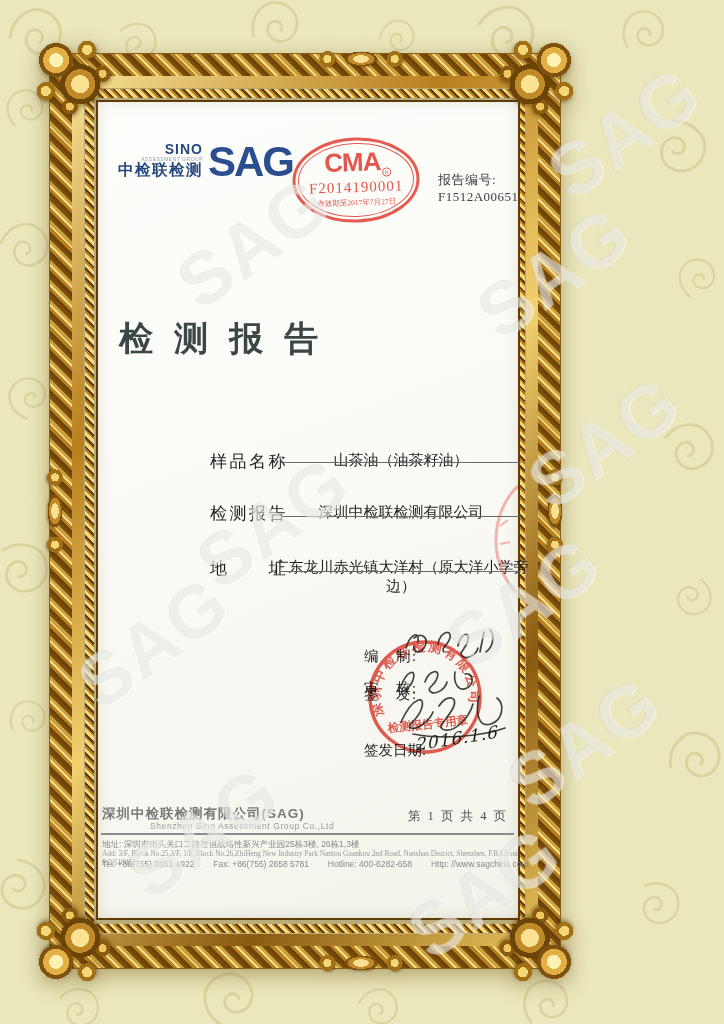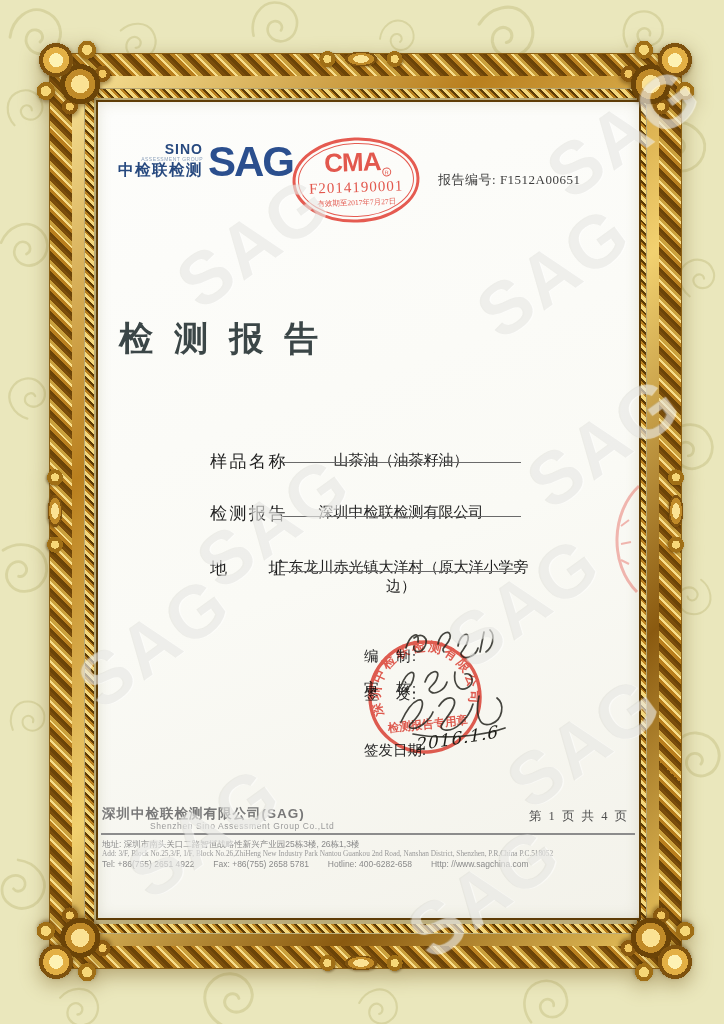--- a/index.html
+++ b/index.html
@@ -4,21 +4,21 @@
 <style>
   html,body { margin:0; padding:0; }
   .scene {
     position:relative; width:724px; height:1024px; overflow:hidden;
     background:#eae7bc;
     font-family:"Liberation Serif", serif;
   }
   .bg-swirls { position:absolute; left:0; top:0; z-index:0; }
 
   
-  .frame { position:absolute; left:50px; top:54px; width:631px; height:914px; z-index:2;
+  .frame { position:absolute; left:50px; top:54px; width:510px; height:914px; z-index:2;
            filter: drop-shadow(0 6px 10px rgba(110,80,20,.45)); }
   .band1 { position:absolute; inset:0; border:24px solid;
     border-image: repeating-linear-gradient(45deg,#6b4408 0 3px,#b97f1e 3px 6px,#f7dd8b 6px 8px,#caa03c 8px 11px,#7a4d0c 11px 14px) 24;
     box-shadow: inset 0 0 0 2px #5e3c06, 0 0 0 1px #8a5f14; }
   .band2 { position:absolute; inset:22px; border:12px solid;
     border-image: linear-gradient(135deg,#f7e296,#b97f1e 28%,#f2d170 52%,#8a5a10 78%,#e8c35d) 12; }
   .band3 { position:absolute; inset:35px; border:9px solid;
     border-image: repeating-linear-gradient(45deg,#5e3c06 0 2px,#f3d77c 2px 5px,#b97f1e 5px 7px) 9; }
   .orn { position:absolute; width:86px; height:86px; z-index:5;
     background:

